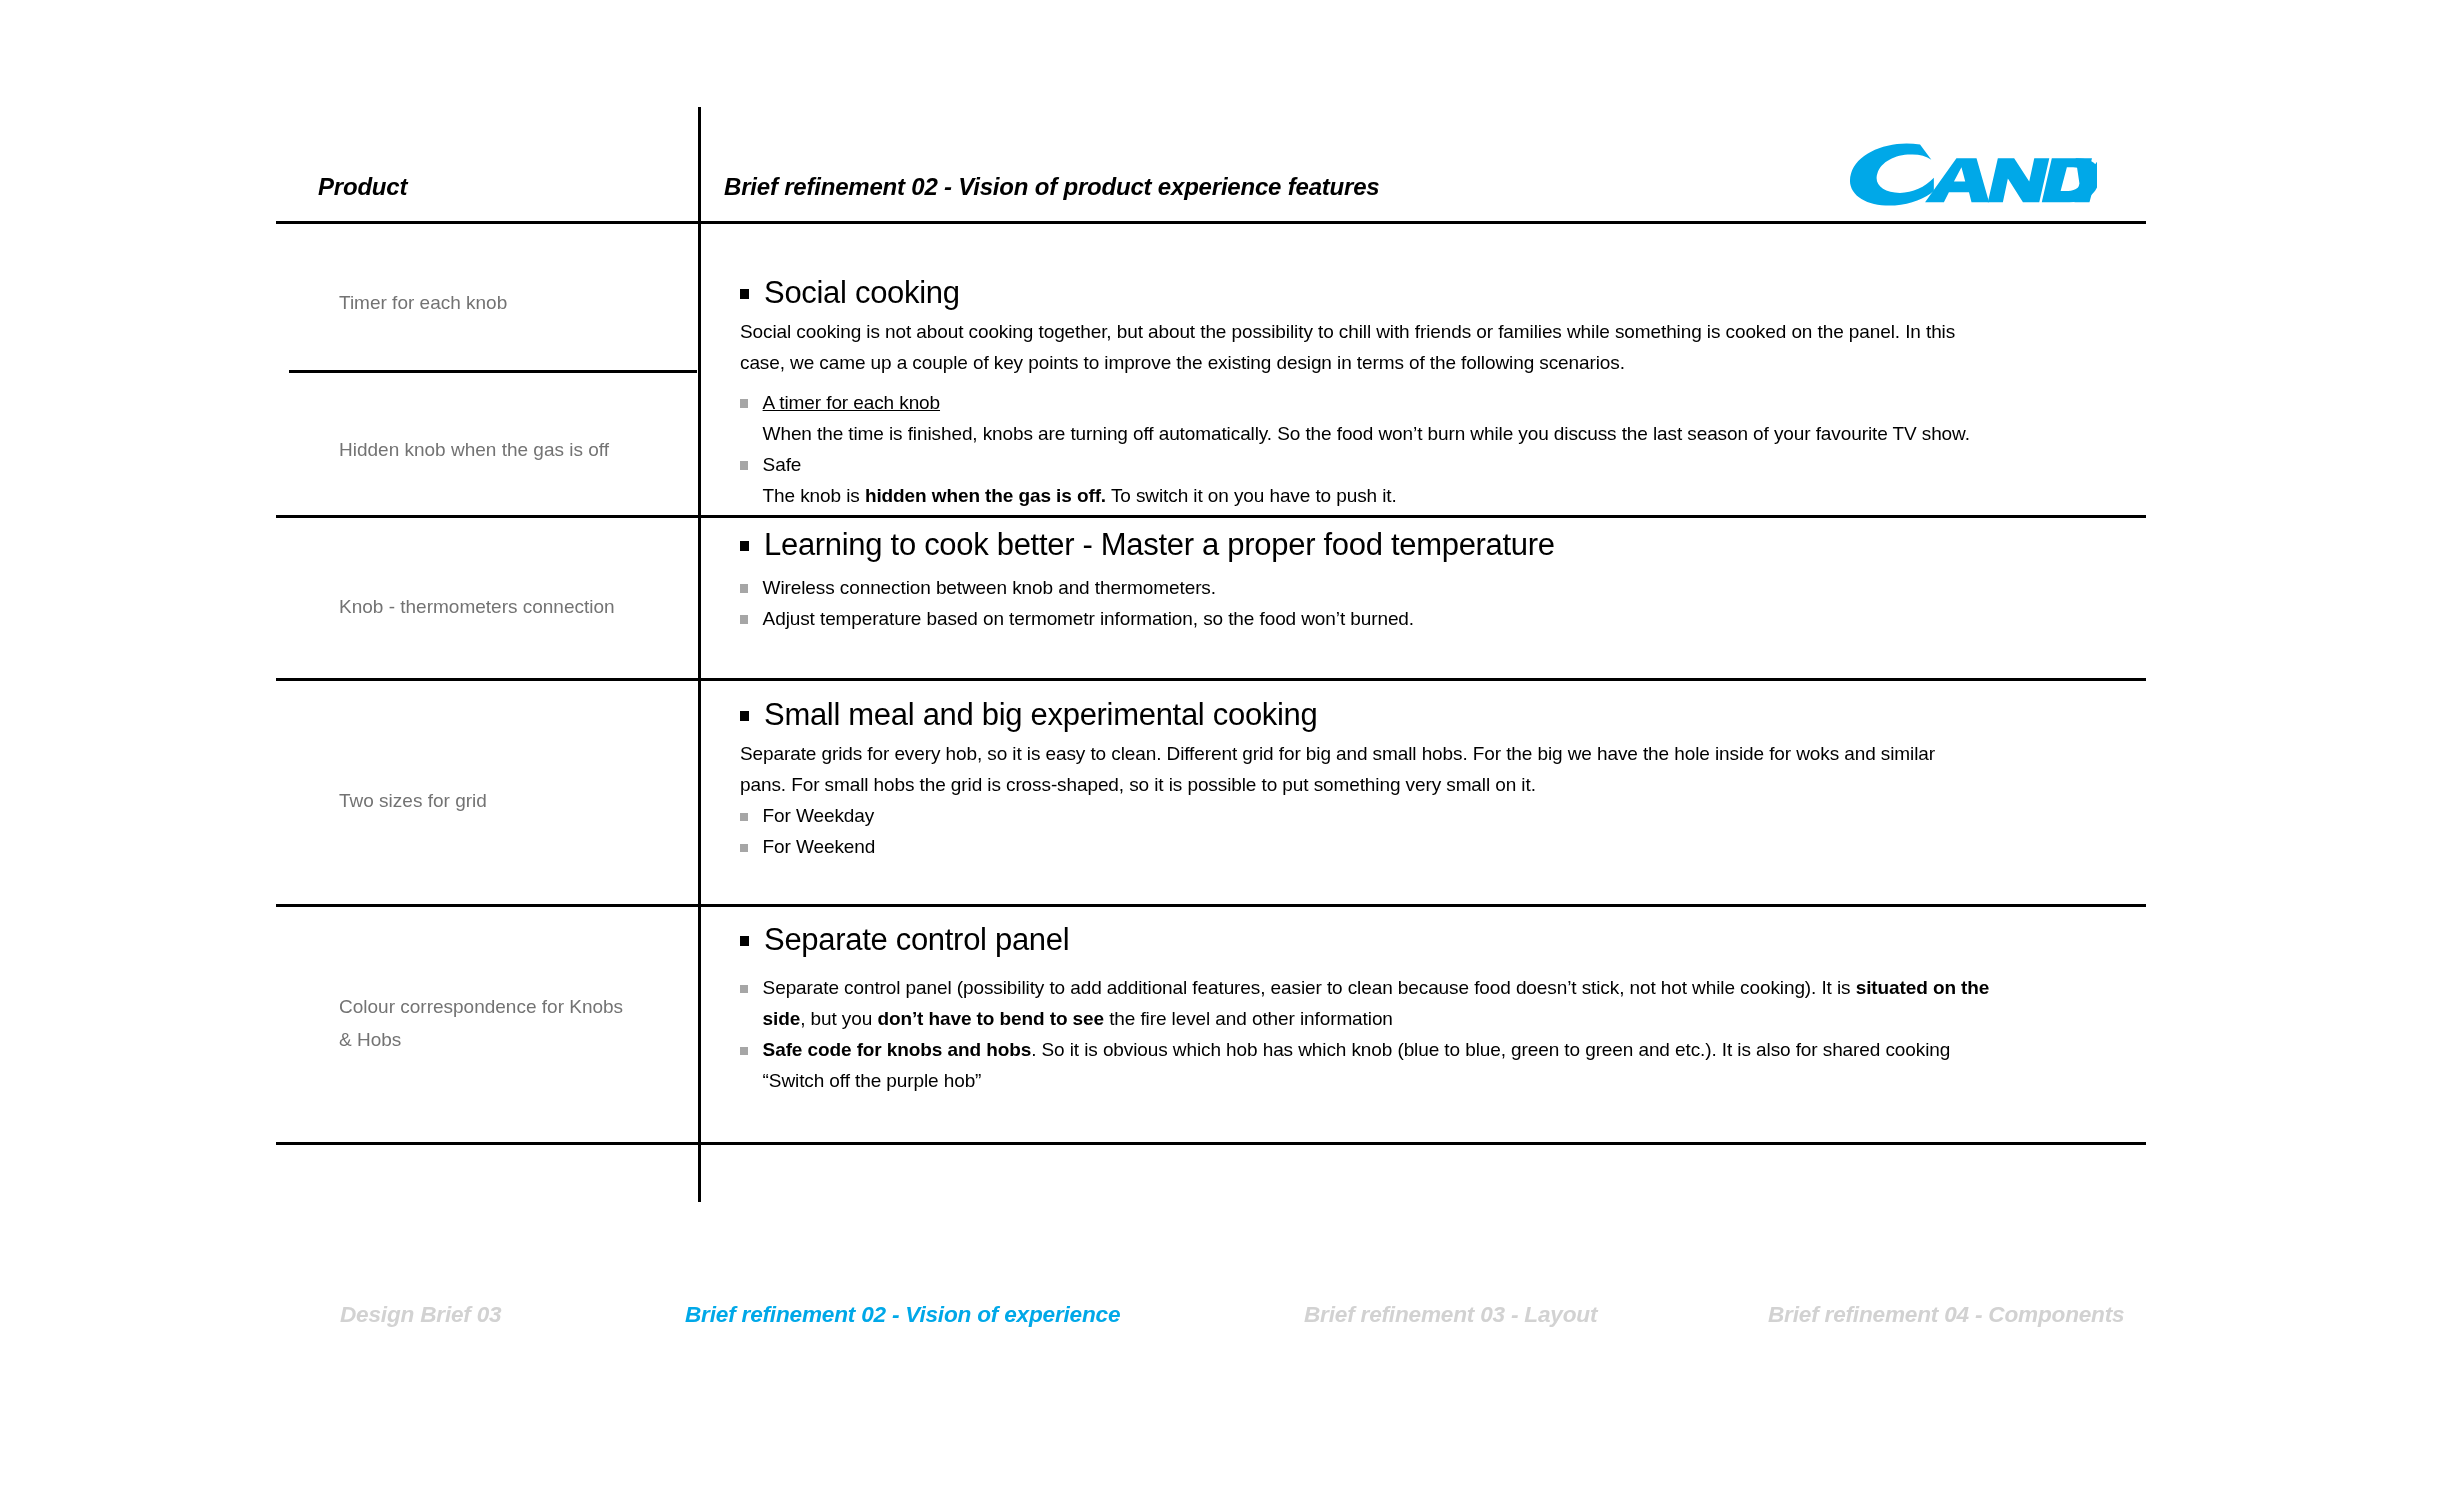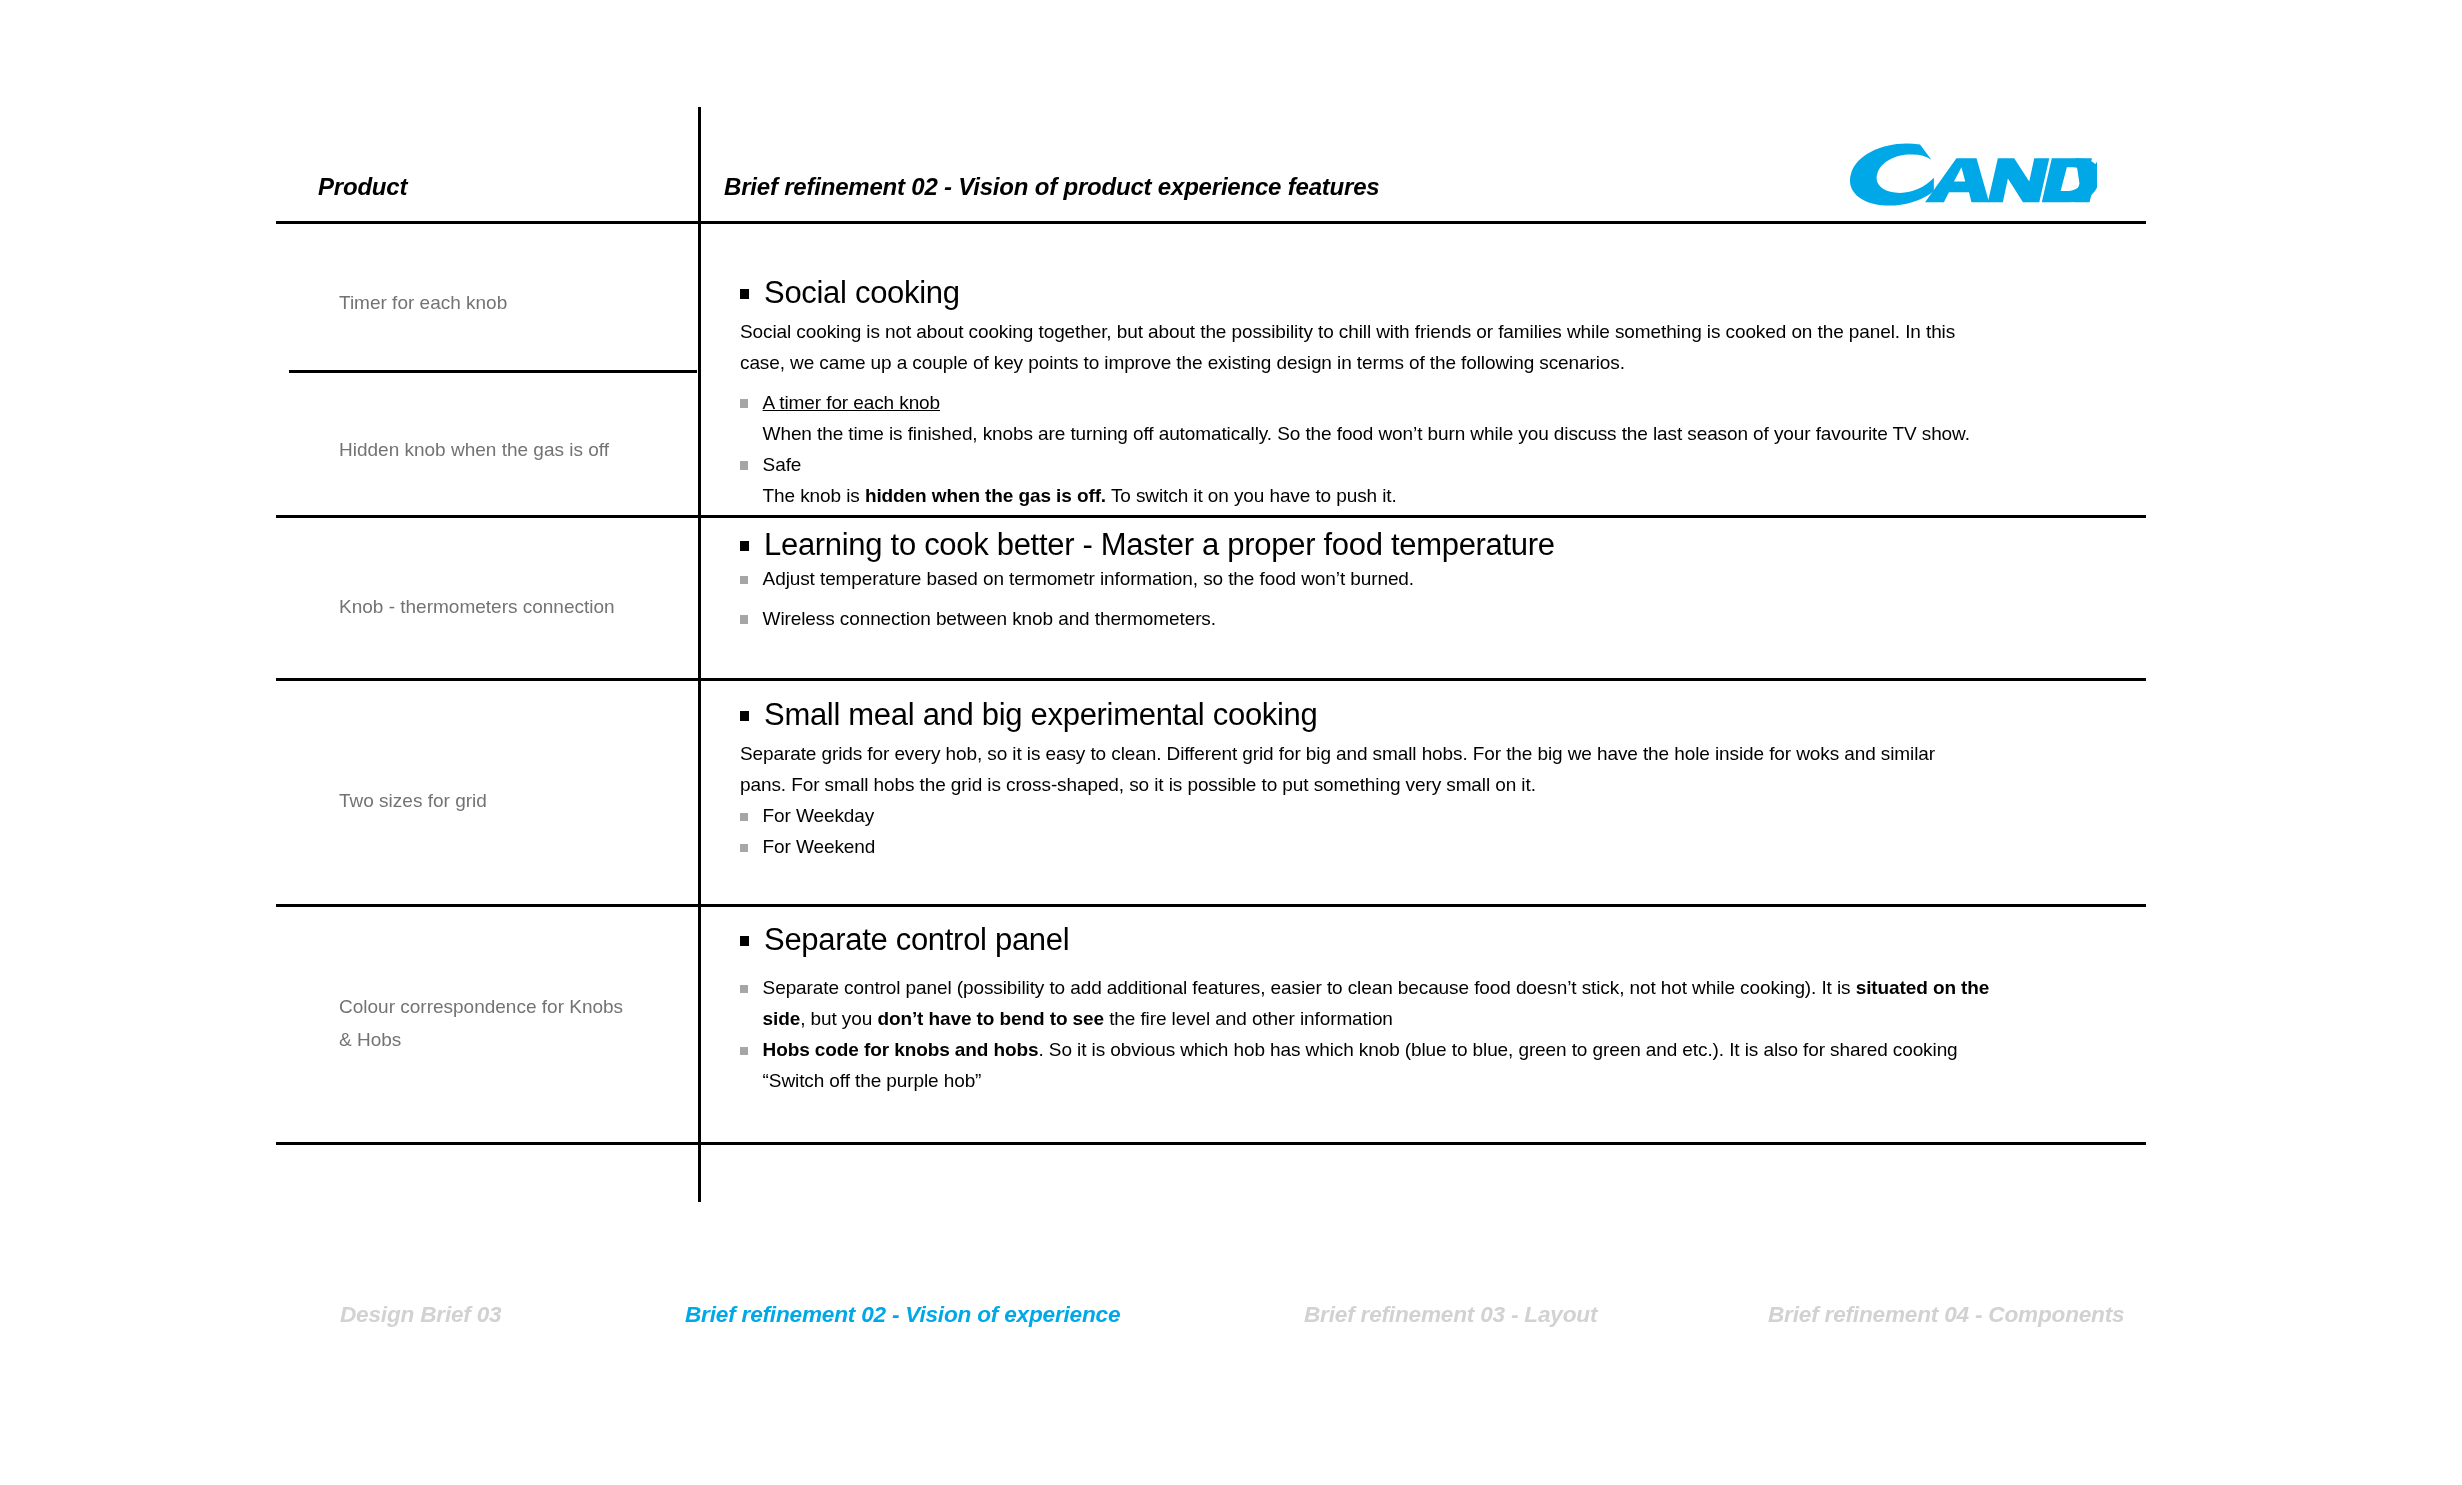--- a/index.html
+++ b/index.html
@@ -218,25 +218,25 @@
   <div class="rule" style="left:276px; top:515px; width:1870px; height:3.1px;"></div>
 
   <div class="lcell" style="top:590px;">
     <span>Knob - thermometers connection</span>
   </div>
 
   <div class="rblock" style="top:527px;">
     <div class="sec-title">
       <span class="sq"></span><span>Learning to cook better - Master a proper food temperature</span>
     </div>
-    <div class="bullet">
-      <span class="sq"></span><span>Adjust temperature based on termometr information, so the food won’t burned.</span>
-    </div>
     <div class="bullet" style="margin-top:8.8px;">
       <span class="sq"></span><span>Wireless connection between knob and thermometers.</span>
+    </div>
+    <div class="bullet">
+      <span class="sq"></span><span>Adjust temperature based on termometr information, so the food won’t burned.</span>
     </div>
   </div>
 
   <div class="rule" style="left:276px; top:678px; width:1870px; height:3.1px;"></div>
 
   <div class="lcell" style="top:784px;">
     <span>Two sizes for grid</span>
   </div>
 
   <div class="rblock" style="top:697px;">
@@ -262,21 +262,21 @@
 
   <div class="rblock" style="top:922px;">
     <div class="sec-title">
       <span class="sq"></span><span>Separate control panel</span>
     </div>
     <div class="bullet" style="margin-top:14px;">
       <span class="sq"></span><span>Separate control panel (possibility to add additional features, easier to clean because food doesn’t stick, not hot while cooking). It is </span><b>situated on the</b>
     </div>
     <div class="subline"><b>side</b><span>, but you </span><b>don’t have to bend to see</b><span> the fire level and other information</span></div>
     <div class="bullet">
-      <span class="sq"></span><b>Hobs code for knobs and hobs</b><span>. So it is obvious which hob has which knob (blue to blue, green to green and etc.). It is also for shared cooking</span>
+      <span class="sq"></span><b>Safe code for knobs and hobs</b><span>. So it is obvious which hob has which knob (blue to blue, green to green and etc.). It is also for shared cooking</span>
     </div>
     <div class="subline">“Switch off the purple hob”</div>
   </div>
 
   <div class="rule" style="left:276px; top:1142px; width:1870px; height:3.1px;"></div>
 
   <div class="footer">
     <div class="foot-tab" style="left:340px;">Design Brief 03</div>
     <div class="foot-tab active" style="left:685px;">Brief refinement 02 - Vision of experience</div>
     <div class="foot-tab" style="left:1304px;">Brief refinement 03 - Layout</div>

